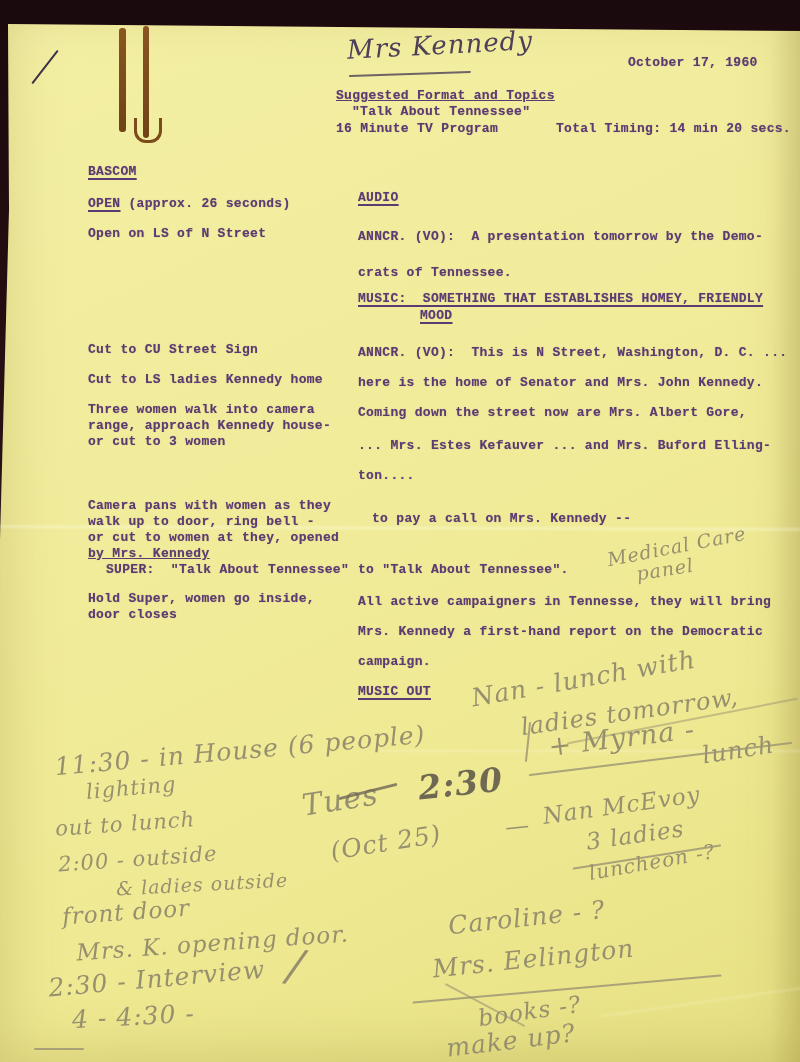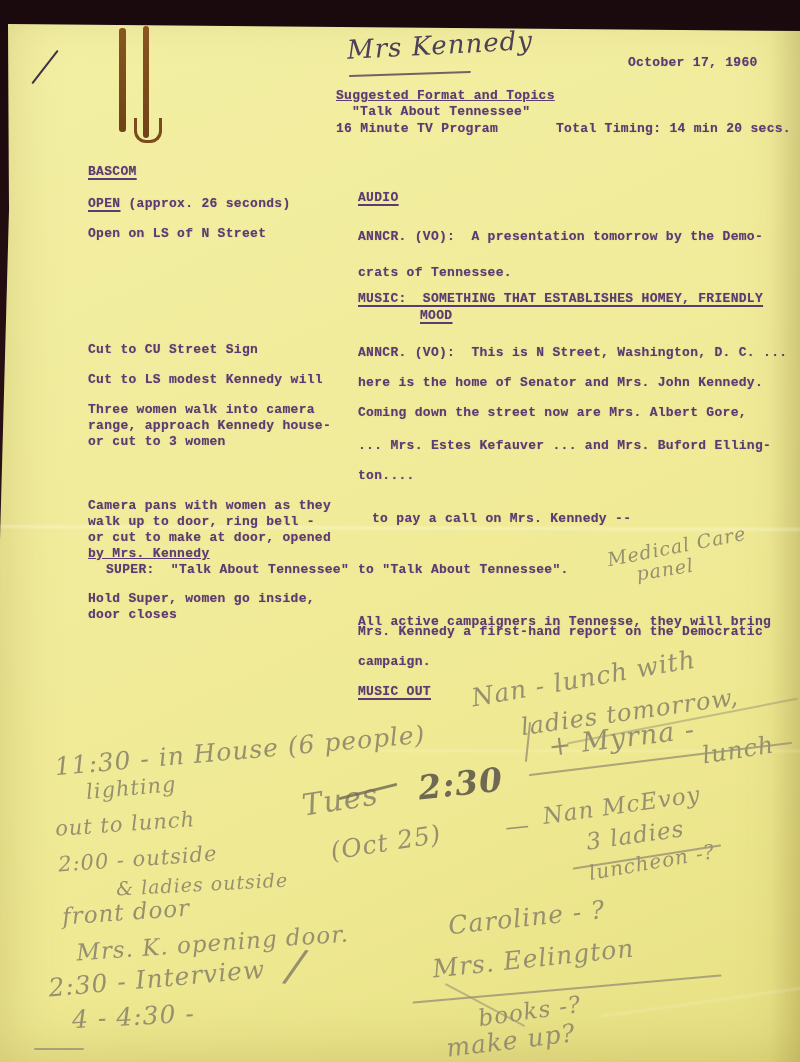--- a/index.html
+++ b/index.html
@@ -44,44 +44,44 @@
   <div class="tw" style="left:352px;top:104px;">"Talk About Tennessee"</div>
   <div class="tw" style="left:336px;top:121px;">16 Minute TV Program</div>
   <div class="tw" style="left:556px;top:121px;">Total Timing: 14 min 20 secs.</div>
 
   <div class="tw tw-u" style="left:88px;top:164px;">BASCOM</div>
   <div class="tw tw-u" style="left:358px;top:166px;margin-top:24px;">AUDIO</div>
 
   <div class="tw" style="left:88px;top:196px;"><span class="tw-u">OPEN</span><span> (approx. 26 seconds)</span></div>
   <div class="tw" style="left:88px;top:226px;">Open on LS of N Street</div>
   <div class="tw" style="left:88px;top:342px;">Cut to CU Street Sign</div>
-  <div class="tw" style="left:88px;top:372px;">Cut to LS modest Kennedy will</div>
+  <div class="tw" style="left:88px;top:372px;">Cut to LS ladies Kennedy home</div>
   <div class="tw" style="left:88px;top:402px;">Three women walk into camera</div>
   <div class="tw" style="left:88px;top:418px;">range, approach Kennedy house-</div>
   <div class="tw" style="left:88px;top:434px;">or cut to 3 women</div>
   <div class="tw" style="left:88px;top:514px;">walk up to door, ring bell -</div>
   <div class="tw" style="left:88px;top:498px;">Camera pans with women as they</div>
-  <div class="tw" style="left:88px;top:530px;">or cut to make at door, opened</div>
+  <div class="tw" style="left:88px;top:530px;">or cut to women at they, opened</div>
   <div class="tw" style="left:88px;top:546px;text-decoration:underline;">by Mrs. Kennedy</div>
   <div class="tw" style="left:106px;top:562px;">SUPER:  "Talk About Tennessee"</div>
   <div class="tw" style="left:88px;top:591px;">Hold Super, women go inside,</div>
   <div class="tw" style="left:88px;top:607px;">door closes</div>
 
   <div class="tw" style="left:358px;top:229px;">ANNCR. (VO):  A presentation tomorrow by the Demo-</div>
   <div class="tw" style="left:358px;top:258px;margin-top:7px;">crats of Tennessee.</div>
   <div class="tw tw-u" style="left:358px;top:291px;">MUSIC:  SOMETHING THAT ESTABLISHES HOMEY, FRIENDLY</div>
   <div class="tw tw-u" style="left:420px;top:308px;">MOOD</div>
   <div class="tw" style="left:358px;top:345px;">ANNCR. (VO):  This is N Street, Washington, D. C. ...</div>
   <div class="tw" style="left:358px;top:375px;">here is the home of Senator and Mrs. John Kennedy.</div>
   <div class="tw" style="left:358px;top:405px;">Coming down the street now are Mrs. Albert Gore,</div>
   <div class="tw" style="left:358px;top:438px;">... Mrs. Estes Kefauver ... and Mrs. Buford Elling-</div>
   <div class="tw" style="left:358px;top:468px;">ton....</div>
   <div class="tw" style="left:372px;top:511px;">to pay a call on Mrs. Kennedy --</div>
   <div class="tw" style="left:358px;top:562px;">to "Talk About Tennessee".</div>
-  <div class="tw" style="left:358px;top:594px;margin-top:20px;">All active campaigners in Tennesse, they will bring</div>
+  <div class="tw" style="left:358px;top:594px;">All active campaigners in Tennesse, they will bring</div>
   <div class="tw" style="left:358px;top:624px;">Mrs. Kennedy a first-hand report on the Democratic</div>
   <div class="tw" style="left:358px;top:654px;">campaign.</div>
   <div class="tw tw-u" style="left:358px;top:684px;">MUSIC OUT</div>
 
   <div class="hw hw-ink" style="left:347px;top:30px;font-size:26px;transform:rotate(-3deg);">Mrs Kennedy</div>
   <div class="stroke" style="left:349px;top:73px;width:122px;height:2px;background:#4d4058;transform:rotate(-2deg);"></div>
 
   <div class="hw" style="left:606px;top:535px;font-size:19px;transform:rotate(-11deg);">Medical Care</div>
   <div class="hw" style="left:636px;top:558px;font-size:19px;transform:rotate(-9deg);">panel</div>
 

